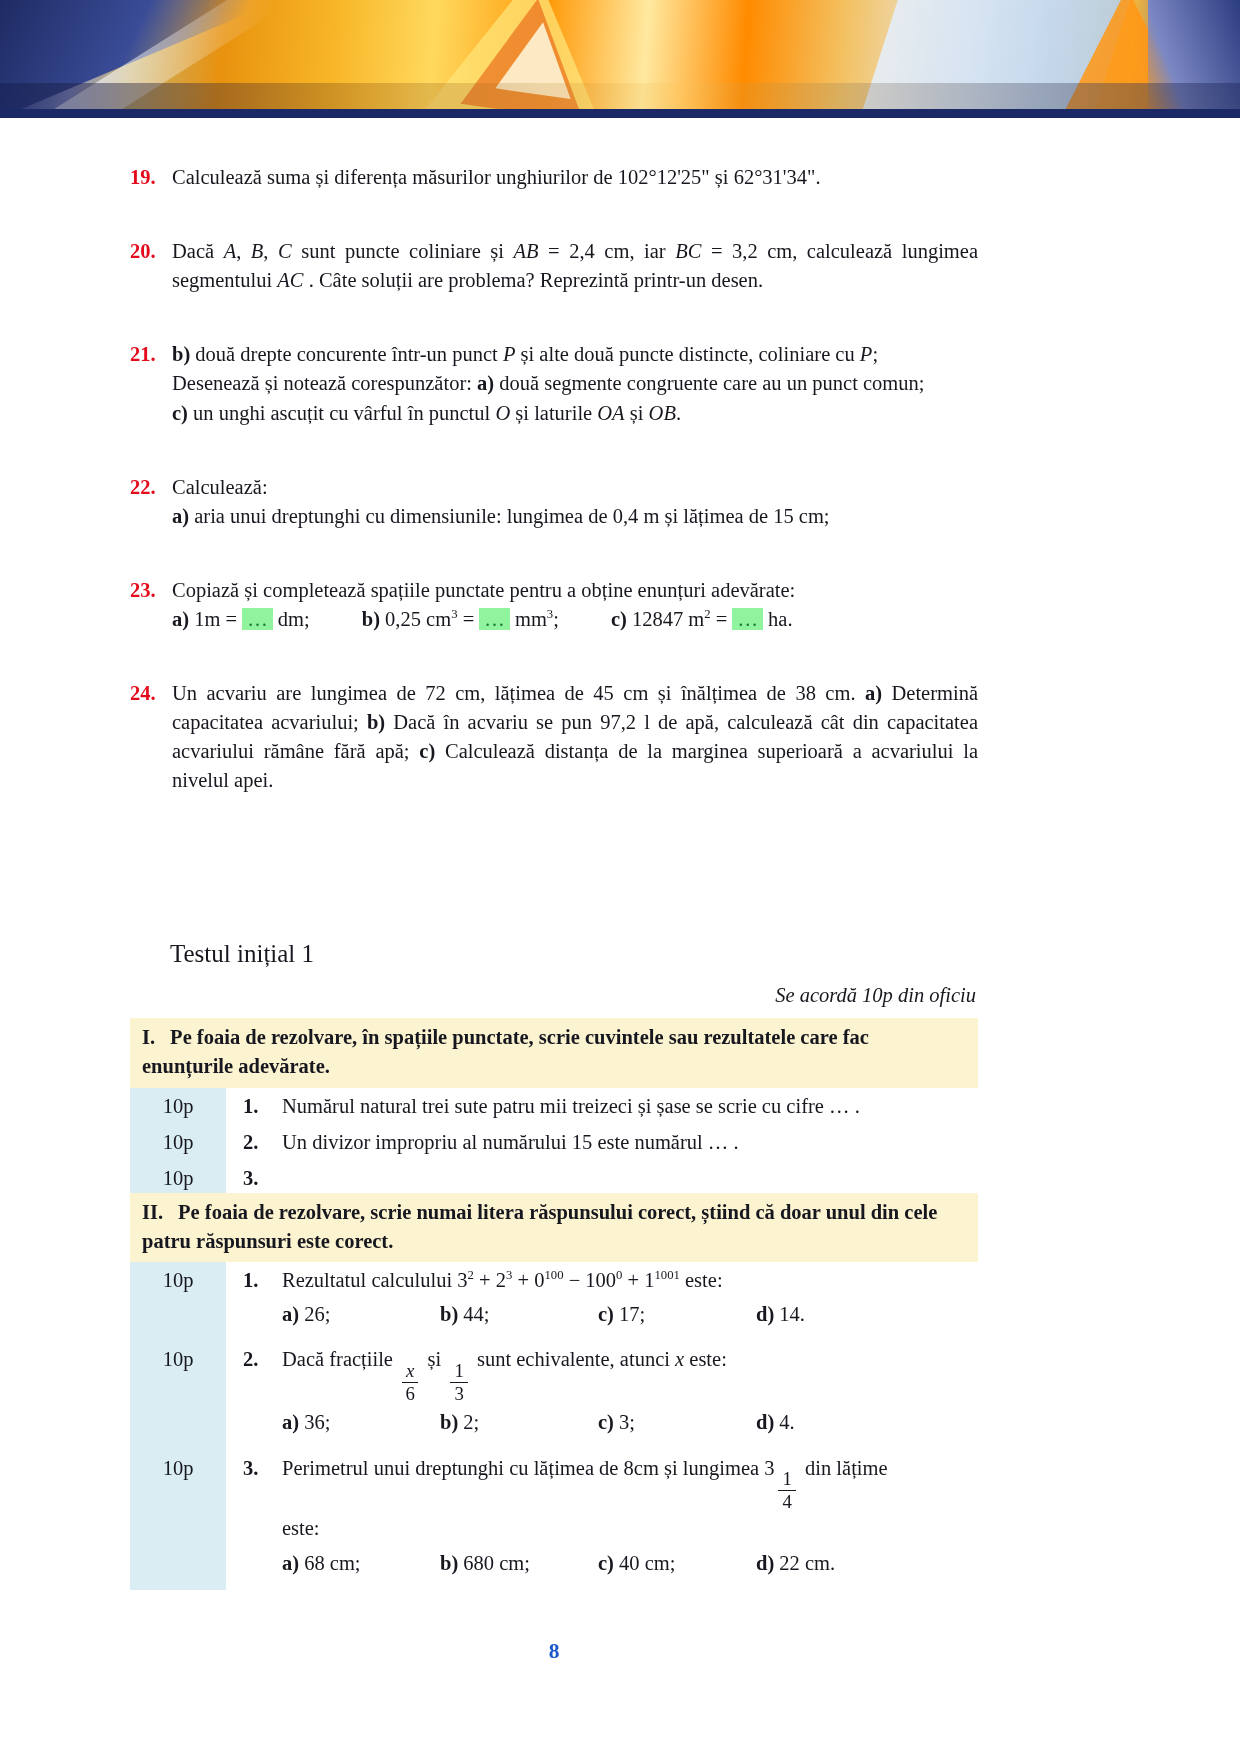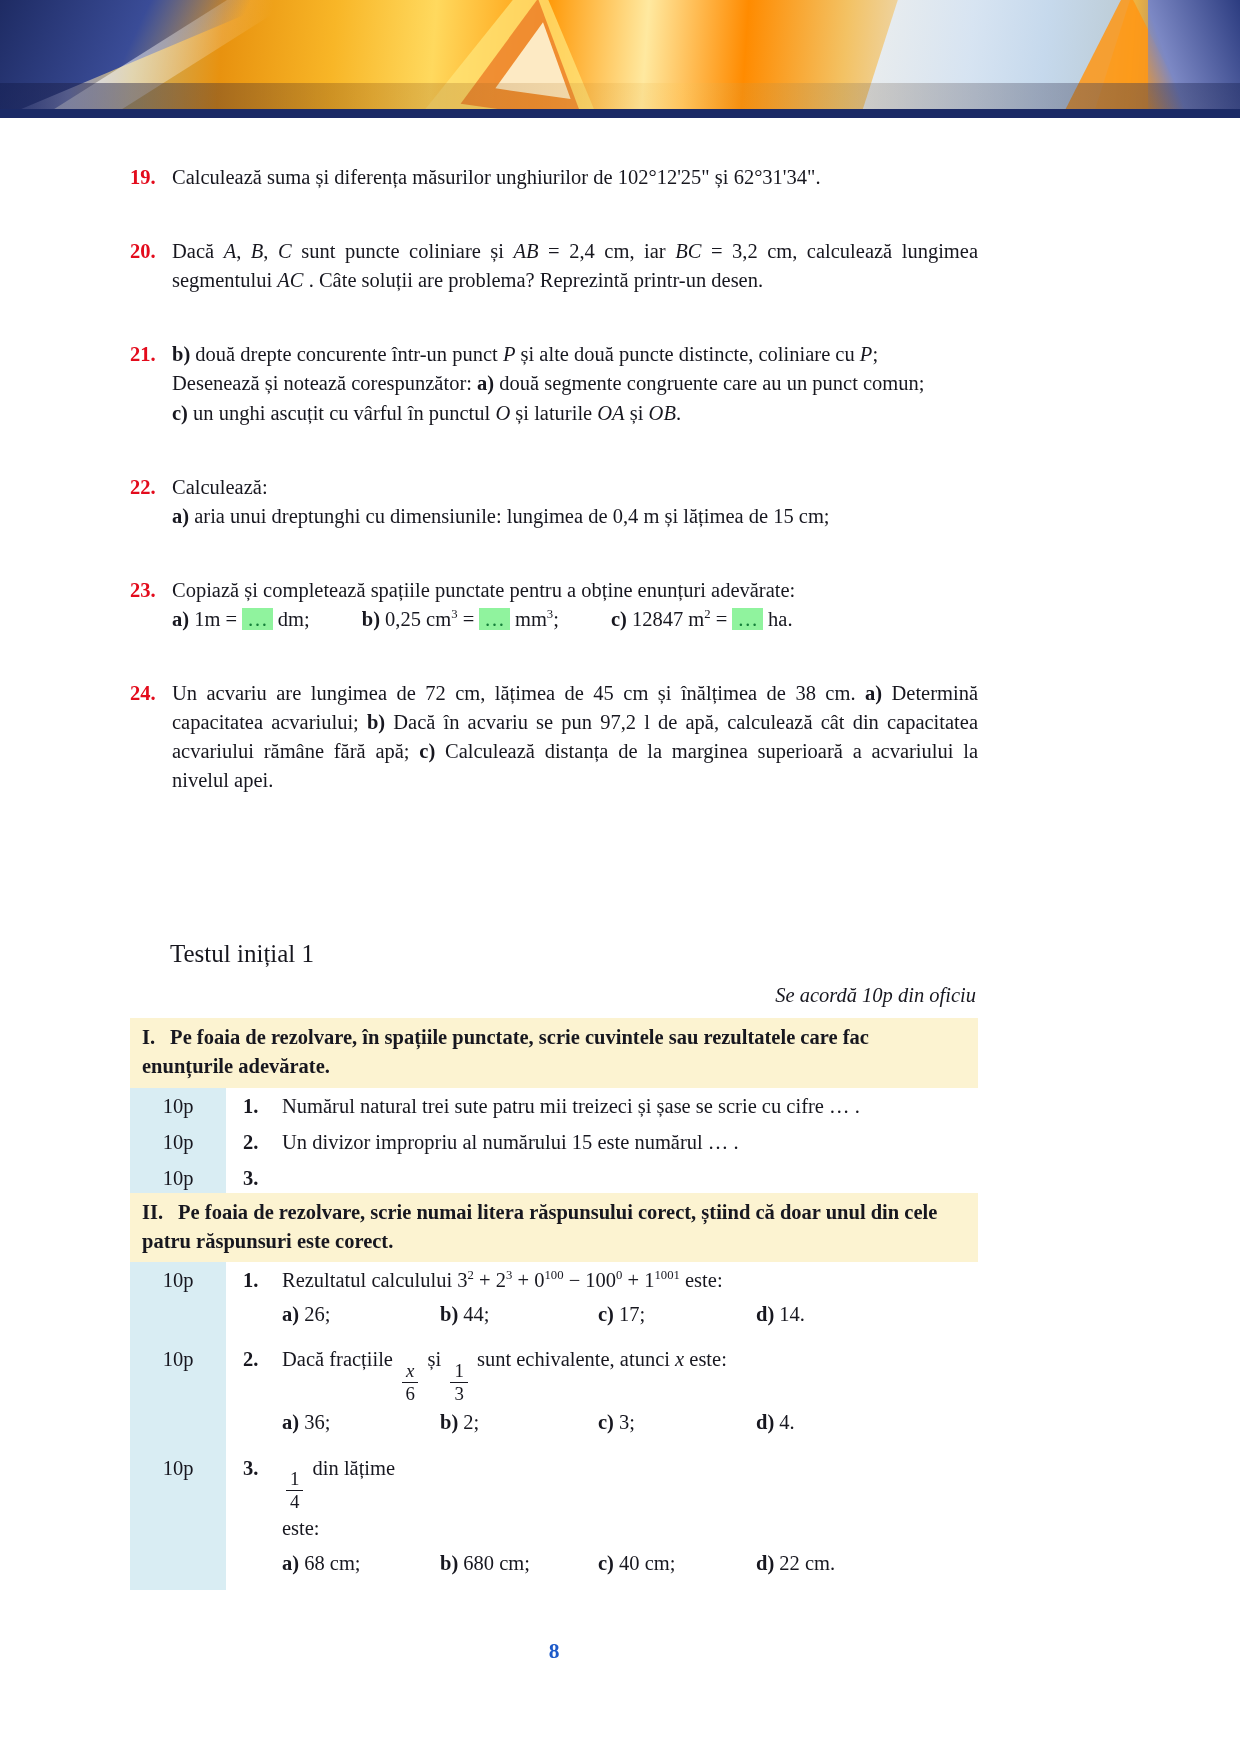--- a/index.html
+++ b/index.html
@@ -203,21 +203,21 @@
                 <span class="ans"><span class="b">b)</span><span> 2;</span></span>
                 <span class="ans"><span class="b">c)</span><span> 3;</span></span>
                 <span class="ans"><span class="b">d)</span><span> 4.</span></span>
               </div>
             </div>
           </div>
           <div class="titem">
             <div class="pts">10p</div>
             <div class="inum">3.</div>
             <div class="ibody">
-              <div class="pline"><span class="frac">
+              <div class="pline"><span>Perimetrul unui dreptunghi cu lățimea de 8cm și lungimea 3</span><span class="frac">
                   <span class="fn">1</span>
                   <span class="fd">4</span>
                 </span><span> din lățime</span></div>
               <div class="pline"><span>este:</span></div>
               <div class="answers">
                 <span class="ans"><span class="b">a)</span><span> 68 cm;</span></span>
                 <span class="ans"><span class="b">b)</span><span> 680 cm;</span></span>
                 <span class="ans"><span class="b">c)</span><span> 40 cm;</span></span>
                 <span class="ans"><span class="b">d)</span><span> 22 cm.</span></span>
               </div>

